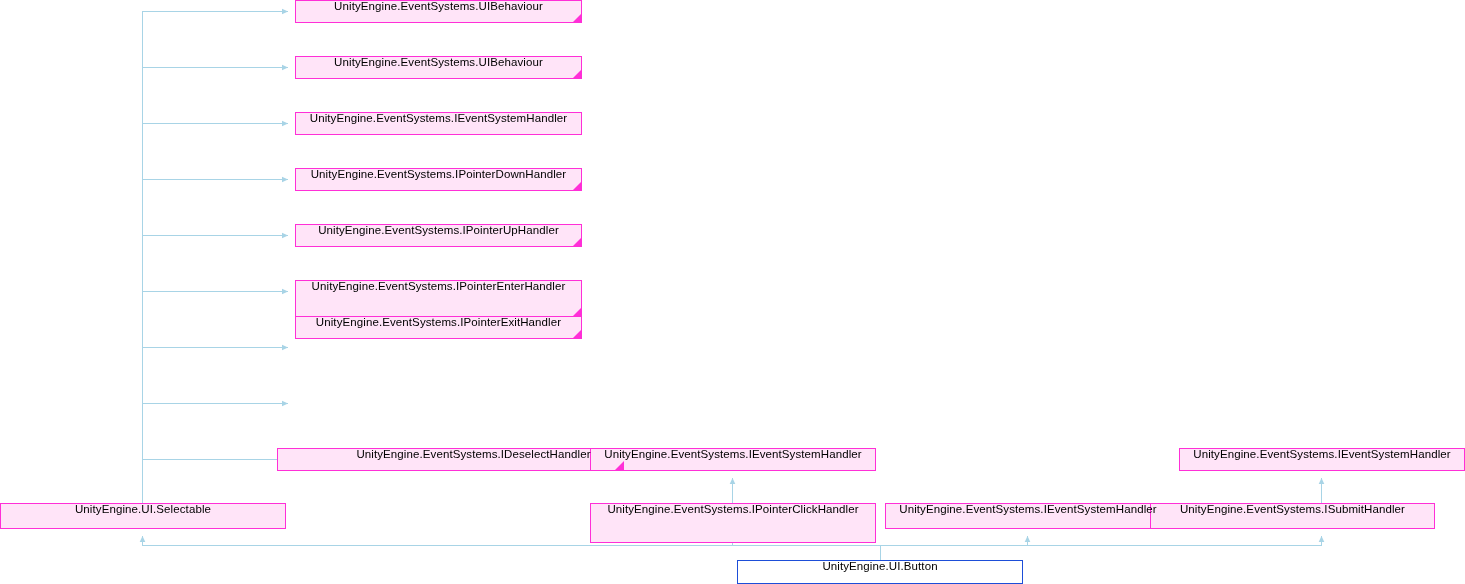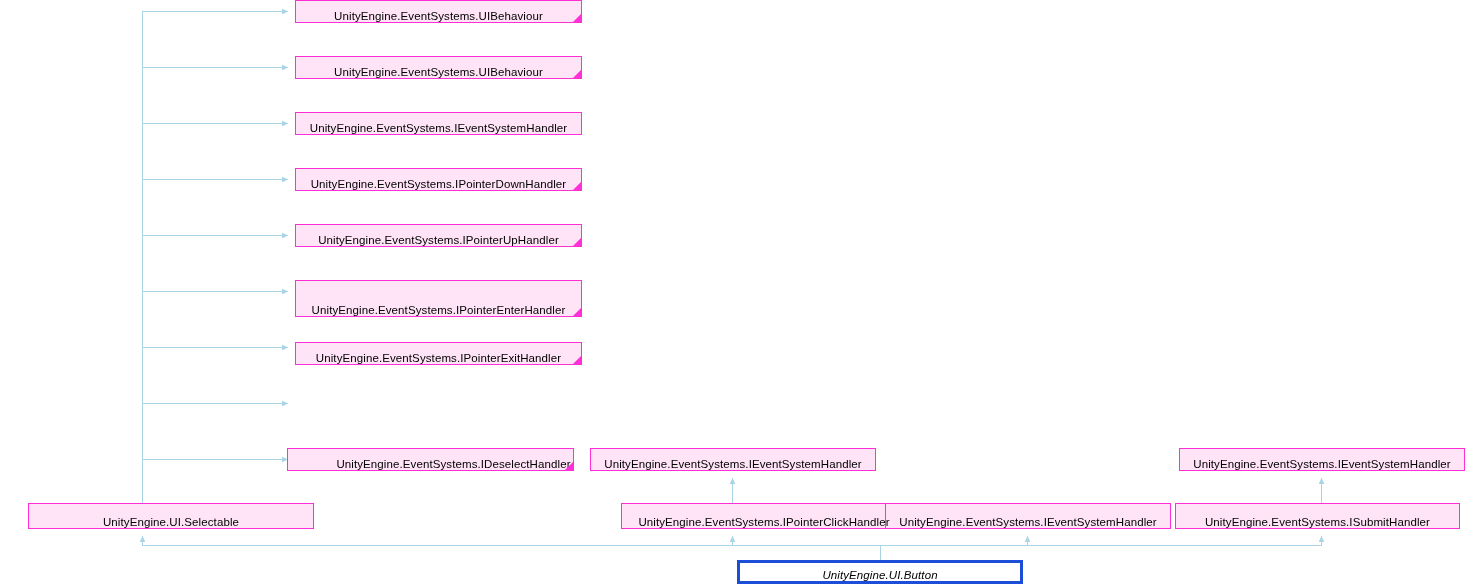--- a/index.html
+++ b/index.html
@@ -21,43 +21,42 @@
     left: 0;
     top: 0;
     width: 1465px;
     height: 584px;
     pointer-events: none;
   }
   .node {
     position: absolute;
     box-sizing: border-box;
     display: flex;
-    align-items: flex-end;
+    align-items: flex-start;
     justify-content: center;
     font-size: 11.5px;
     line-height: 1;
     color: #000000;
     white-space: nowrap;
     letter-spacing: 0.1px;
   }
   .node .label {
     position: relative;
     z-index: 2;
     padding: 0 4px;
   }
   
   .node.pink {
     background: #ffe4f8;
     border: 1px solid #ff2fd7;
   }
   
   .node.white {
     background: #ffffff;
-    border: 3px solid #1d4ed8;
-    font-style: italic;
+    border: 1px solid #1d4ed8;
   }
   
   .node.folded::after {
     content: "";
     position: absolute;
     right: -1px;
     bottom: -1px;
     width: 0;
     height: 0;
     border-left: 10px solid transparent;
@@ -126,50 +125,50 @@
   </div>
 
   <div class="node pink folded" style="left:295px;top:168px;width:287px;height:23px;">
     <span class="label">UnityEngine.EventSystems.IPointerDownHandler</span>
   </div>
 
   <div class="node pink folded" style="left:295px;top:280px;width:287px;height:37px;">
     <span class="label">UnityEngine.EventSystems.IPointerEnterHandler</span>
   </div>
 
-  <div class="node pink folded" style="left:295px;top:342px;width:287px;height:23px;">
+  <div class="node pink folded" style="left:295px;top:316px;width:287px;height:23px;">
     <span class="label">UnityEngine.EventSystems.IPointerExitHandler</span>
   </div>
 
 
-  <div class="node pink folded" style="left:287px;top:448px;width:287px;height:23px;padding-left:46px;">
+  <div class="node pink folded" style="left:277px;top:448px;width:347px;height:23px;padding-left:46px;">
     <span class="label">UnityEngine.EventSystems.IDeselectHandler</span>
   </div>
 
-  <div class="node pink" style="left:0px;top:503px;width:286px;height:26px;margin-left:28px;">
+  <div class="node pink" style="left:0px;top:503px;width:286px;height:26px;">
     <span class="label">UnityEngine.UI.Selectable</span>
   </div>
 
   <div class="node pink" style="left:590px;top:448px;width:286px;height:23px;">
     <span class="label">UnityEngine.EventSystems.IEventSystemHandler</span>
   </div>
 
-  <div class="node pink" style="left:590px;top:503px;width:286px;height:26px;margin-left:31px;">
+  <div class="node pink" style="left:590px;top:503px;width:286px;height:40px;">
     <span class="label">UnityEngine.EventSystems.IPointerClickHandler</span>
   </div>
 
   <div class="node pink" style="left:885px;top:503px;width:286px;height:26px;">
     <span class="label">UnityEngine.EventSystems.IEventSystemHandler</span>
   </div>
 
   <div class="node pink" style="left:1179px;top:448px;width:286px;height:23px;">
     <span class="label">UnityEngine.EventSystems.IEventSystemHandler</span>
   </div>
 
-  <div class="node pink" style="left:1175px;top:503px;width:285px;height:26px;">
+  <div class="node pink" style="left:1150px;top:503px;width:285px;height:26px;">
     <span class="label">UnityEngine.EventSystems.ISubmitHandler</span>
   </div>
 
   <div class="node white" style="left:737px;top:560px;width:286px;height:24px;">
     <span class="label">UnityEngine.UI.Button</span>
   </div>
 
 </div>
 
 </body></html>

